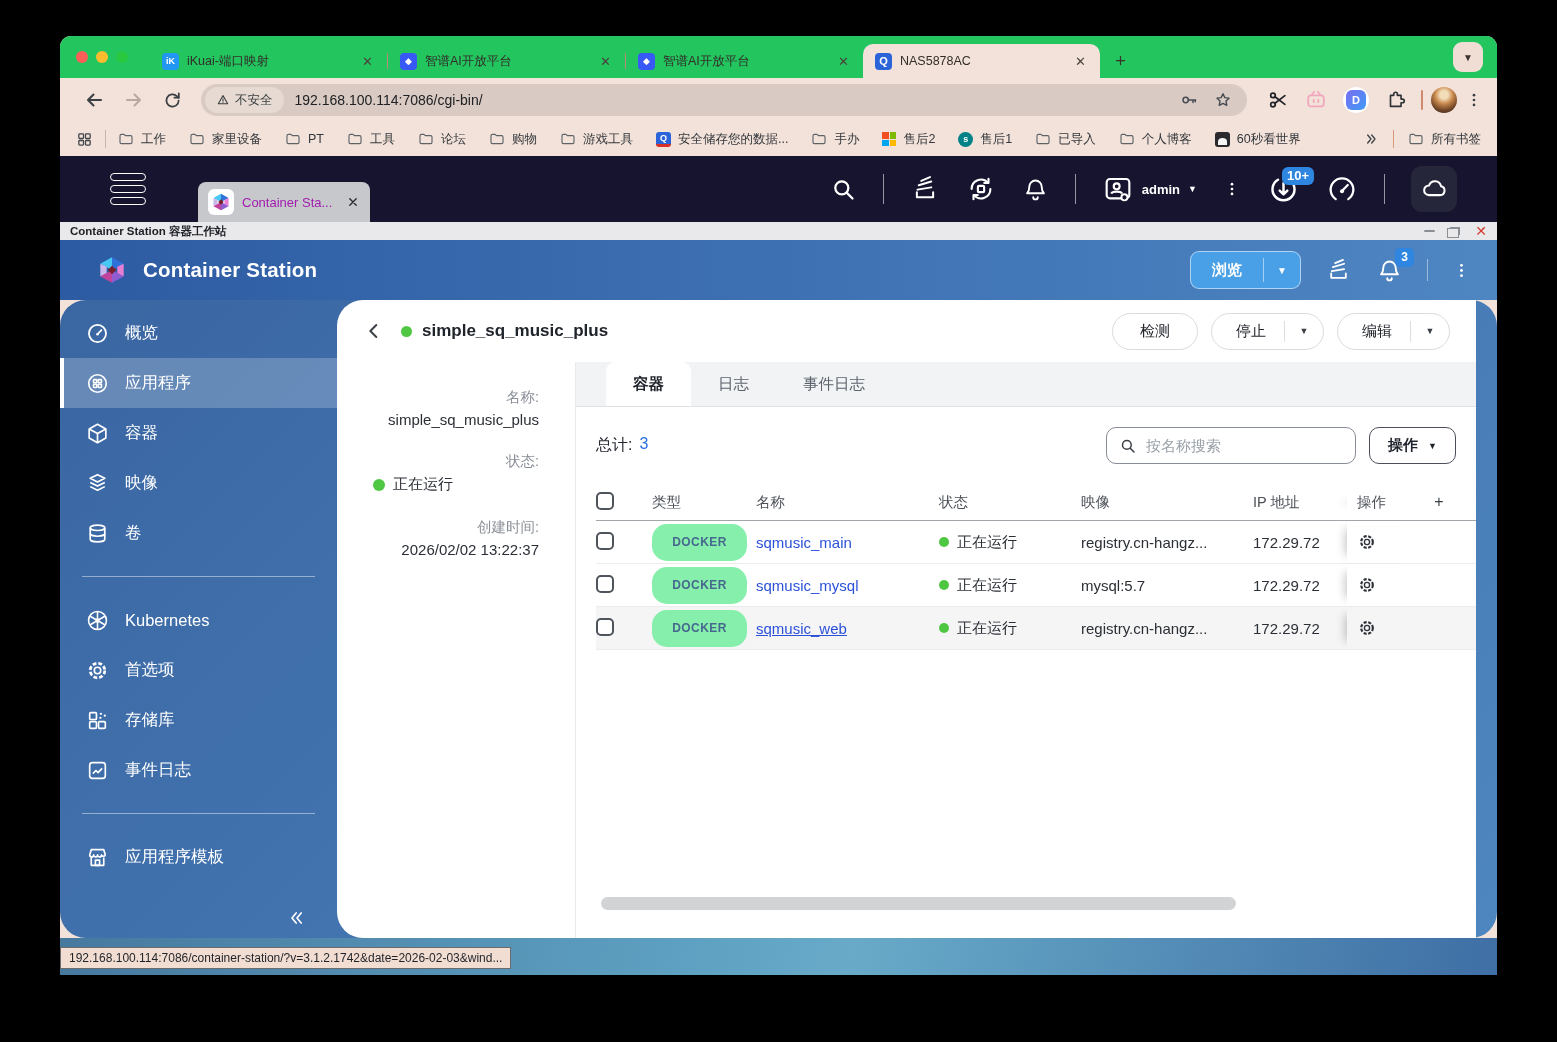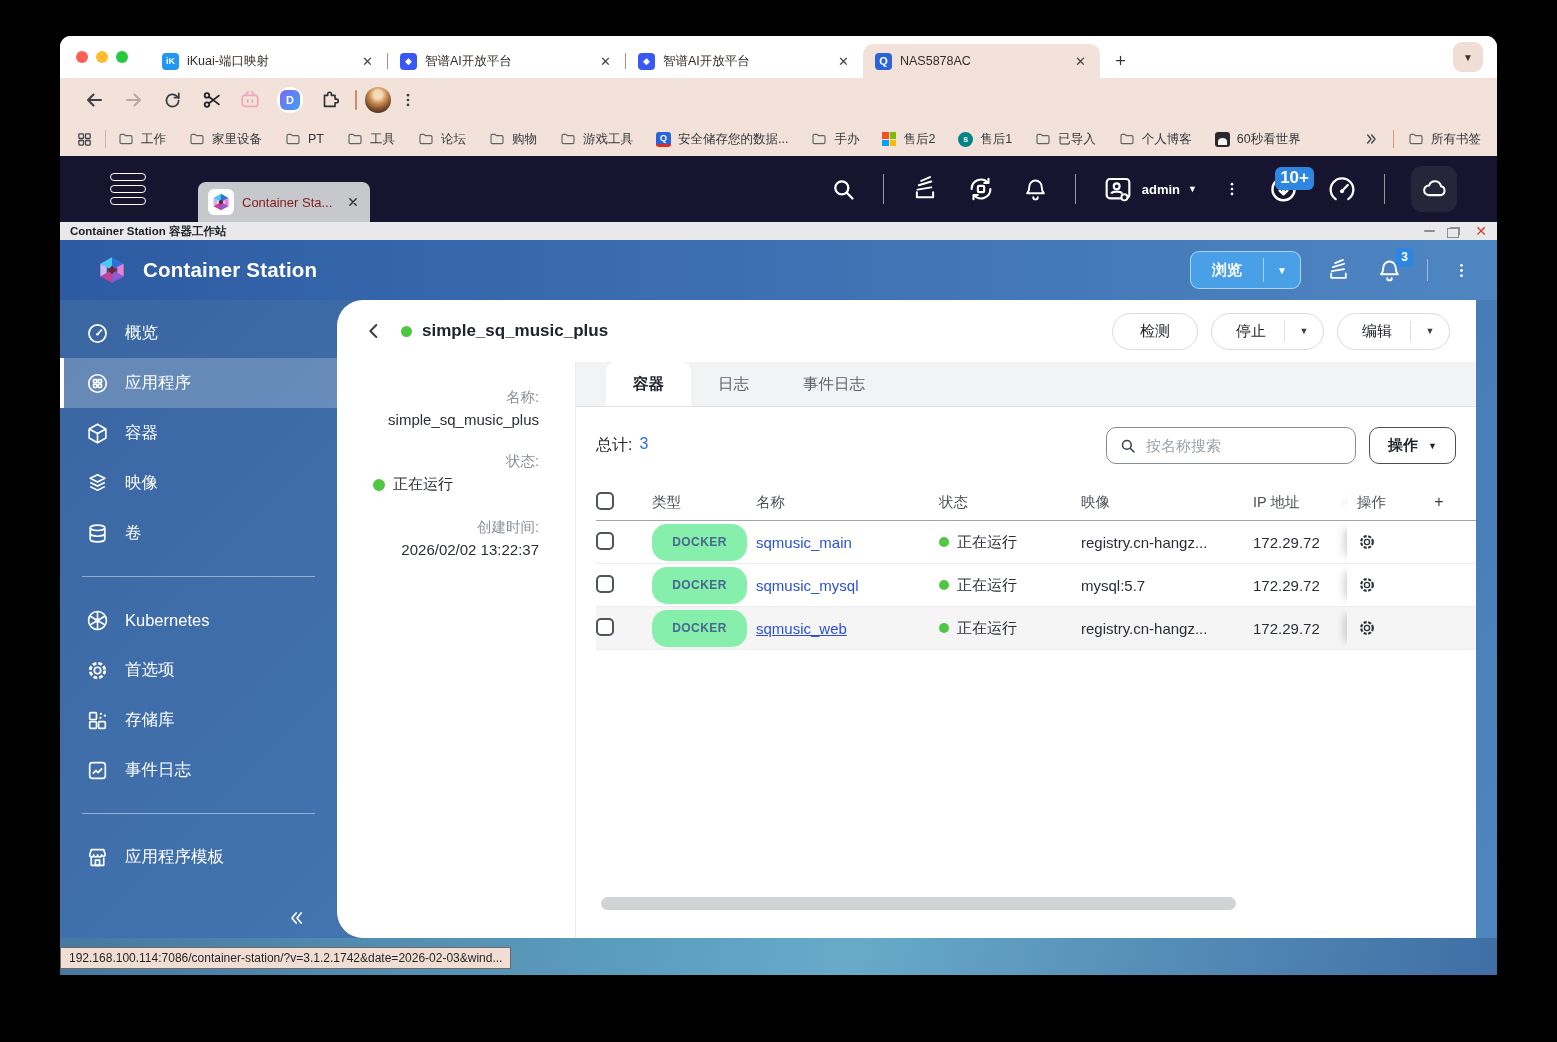--- a/index.html
+++ b/index.html
@@ -2,21 +2,21 @@
 <html><head>
 <meta charset="utf-8">
 <style>
   * { margin:0; padding:0; box-sizing:border-box; }
   html,body { background:#000; font-family:"Liberation Sans","DejaVu Sans",sans-serif; }
   .screen { position:relative; width:1557px; height:1042px; background:#000; overflow:hidden; }
   .browser-window { position:absolute; left:60px; top:36px; width:1437px; height:939px;
     border-radius:11px 11px 0 0; overflow:hidden; display:flex; flex-direction:column; background:#f2e2d9; }
 
   
-  .tabstrip { height:42px; background:#ffffff; display:flex; align-items:flex-end; padding-left:16px; flex:none; }
+  .tabstrip { height:42px; background:#22c55e; display:flex; align-items:flex-end; padding-left:16px; flex:none; }
   .traffic { display:flex; gap:8px; align-items:center; height:42px; margin-right:22px; }
   .tl { width:12px; height:12px; border-radius:50%; }
   .tl-close{ background:#ff5f57; } .tl-min{ background:#febc2e; } .tl-max{ background:#28c840; }
   .btab { width:237px; height:34px; display:flex; align-items:center; gap:8px; padding:0 10px 0 12px;
     font-size:12.5px; color:#332d29; position:relative; cursor:default; }
   .btab.active { background:#f2e2d9; border-radius:10px 10px 0 0; }
   .btab .ttl { flex:1; overflow:hidden; white-space:nowrap; text-overflow:ellipsis; }
   .btab .tx { font-size:13px; color:#4b433d; font-weight:600; padding:0 4px; }
   .tabsep { width:1px; height:16px; background:#bb8a79; margin-bottom:9px; }
   .fav { width:17px; height:17px; border-radius:4px; flex:none; display:flex; align-items:center; justify-content:center;
@@ -71,31 +71,31 @@
   .bm-world::after { content:""; position:absolute; left:3px; bottom:2px; width:9px; height:7px; border-radius:50% 50% 0 0; background:#f5f5f5; }
   .bm-overflow { margin-left:auto; display:flex; align-items:center; }
   .bm-chev2 { width:16px; height:16px; color:#3f444a; }
   .bm-sep2 { width:1px; height:18px; background:#d99a77; margin:0 14px; }
 
   
   .qnap-header { height:66px; background:#171430; display:flex; align-items:center; padding:0 40px 0 50px; flex:none; color:#fff; }
   .hamburger { display:flex; flex-direction:column; gap:4px; margin-right:52px; }
   .hamburger i { width:36px; height:8px; border:1.6px solid #fff; border-radius:4px; }
   .qnap-apptab { align-self:flex-end; height:40px; width:172px; background:#c7c8cb; border-radius:8px 8px 0 0;
-    display:flex; align-items:center; gap:8px; padding:0 10px; color:#7f1d1d; }
+    display:flex; align-items:center; gap:8px; padding:0 10px; color:#a21caf; }
   .qnap-apptab .lbl { font-size:13px; flex:1; white-space:nowrap; overflow:hidden; }
   .qnap-apptab svg.x { width:14px; height:14px; color:#26292e; }
   .cs-logo-sm { width:26px; height:26px; border-radius:6px; background:#fff; padding:2px; }
   .qnap-right { margin-left:auto; display:flex; align-items:center; gap:26px; }
   .qnap-right svg { color:#fff; }
   .q-sep { width:1px; height:30px; background:rgba(255,255,255,.55); }
   .q-user { display:flex; align-items:center; gap:8px; }
   .q-user .uname { font-size:13px; font-weight:700; }
   .q-user .caret { font-size:9px; }
-  .badge-blue { position:absolute; top:-6px; right:-14px; background:#2e86e0; color:#fff; font-size:17px; font-weight:700;
+  .badge-blue { position:absolute; top:-6px; right:-14px; background:#2e86e0; color:#fff; font-size:13px; font-weight:700;
     border-radius:6px; padding:1.5px 5px; line-height:1.2; }
   .q-dl { position:relative; }
   .cloud-box { width:46px; height:46px; border-radius:11px; background:#26263a; display:flex; align-items:center; justify-content:center; }
 
   
   .cs-titlebar { height:18px; background:#e9e9ec; display:flex; align-items:center; padding:0 10px; flex:none; }
   .cs-titlebar .t { font-size:11.5px; font-weight:700; color:#1c1f24; }
   .win-ctrls { margin-left:auto; display:flex; align-items:center; gap:15px; }
   .wc-min { width:11px; height:2.5px; background:#8a8f96; border-radius:1px; }
   .wc-max { width:10px; height:8px; border:1.8px solid #8a8f96; position:relative; }
@@ -110,21 +110,21 @@
   .browse-btn { height:38px; background:#49a0e6; border:1px solid rgba(255,255,255,.55); border-radius:9px;
     display:flex; align-items:center; overflow:hidden; }
   .browse-btn .bl { padding:0 21px; font-size:15px; font-weight:700; color:#fff; }
   .browse-btn .bdiv { width:1px; height:24px; background:rgba(255,255,255,.5); }
   .browse-btn .bcaret { width:36px; text-align:center; color:#fff; font-size:10px; }
   .cs-bell { position:relative; }
   .cs-badge { position:absolute; top:-9px; right:-11px; background:#2e86e0; color:#fff; font-size:12px; font-weight:700;
     border-radius:5px; min-width:19px; height:19px; display:flex; align-items:center; justify-content:center; padding:0 4px; }
   .cs-sep { width:1px; height:22px; background:rgba(255,255,255,.45); }
 
-  .cs-body { flex:1; display:flex; background:linear-gradient(135deg,#3a66a2,#4e86c0); min-height:0; }
+  .cs-body { flex:1; display:flex; background:linear-gradient(135deg,#3a66a2,#4e86c0); min-height:0;border-radius:26px; }
 
   
   .sidebar { width:277px; flex:none; display:flex; flex-direction:column; padding-top:8px; color:#fff; }
   .side-item { height:50px; display:flex; align-items:center; gap:15px; padding-left:25px; font-size:16.5px; position:relative; }
   .side-item svg { width:25px; height:25px; flex:none; }
   .side-item.active { background:rgba(255,255,255,.22); }
   .side-item.active::before { content:""; position:absolute; left:0; top:0; bottom:0; width:4px; background:#fff; }
   .side-div { border:none; border-top:1px solid rgba(255,255,255,.45); margin:18px 22px; }
   .side-spacer { flex:1; }
   .side-collapse { display:flex; justify-content:flex-end; padding:0 30px 10px 0; }
@@ -456,20 +456,37 @@
     <div class="toolbar">
       <svg class="navic">
           <use href="#i-back"></use>
         </svg>
       <svg class="navic disabled" style="transform:scaleX(-1)">
           <use href="#i-back"></use>
         </svg>
       <svg class="navic" style="width:21px;height:21px">
           <use href="#i-reload"></use>
         </svg>
+      <div class="addr">
+        <div class="sec-chip">
+          <svg>
+              <use href="#i-warning"></use>
+            </svg>
+          <span>不安全</span>
+        </div>
+        <span class="url-text">192.168.100.114:7086/cgi-bin/</span>
+        <div class="addr-right">
+          <svg>
+              <use href="#i-key"></use>
+            </svg>
+          <svg>
+              <use href="#i-star"></use>
+            </svg>
+        </div>
+      </div>
       <div class="ext-icons">
         <svg class="ic-scissors">
             <use href="#i-scissors"></use>
           </svg>
         <svg class="ic-tv">
             <use href="#i-tv"></use>
           </svg>
         <span class="dcircle">
             <span class="din">D</span>
           </span>

